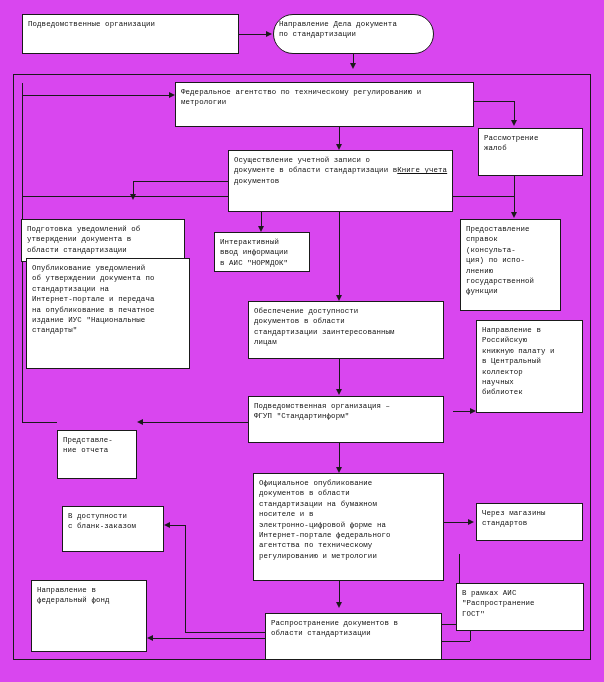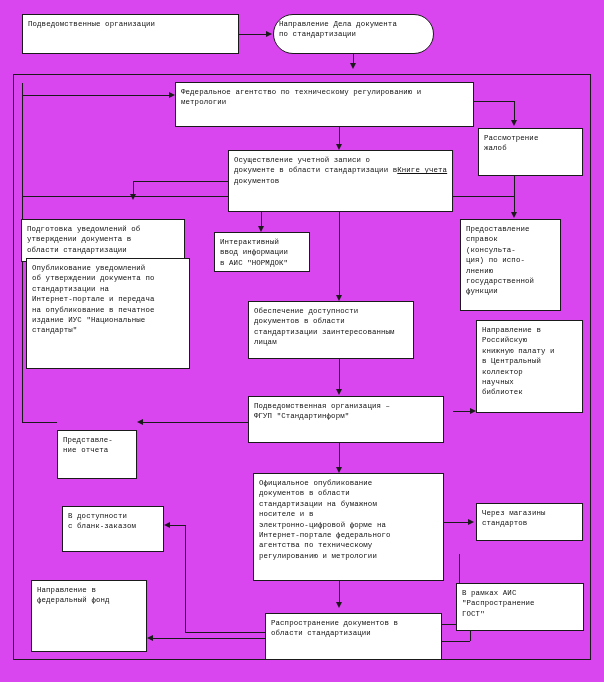--- a/index.html
+++ b/index.html
@@ -163,21 +163,21 @@
   <div class="box" style="left:26px; top:258px; width:164px; height:111px;">
     <span class="txt">Опубликование уведомлений
 об утверждении документа по
 стандартизации на
 Интернет-портале и передача
 на опубликование в печатное
 издание ИУС "Национальные
 стандарты"</span>
   </div>
 
-  <div class="box" style="left:248px; top:301px; width:166px; height:58px;">
+  <div class="box" style="left:248px; top:301px; width:196px; height:58px;">
     <span class="txt">Обеспечение доступности
 документов в области
 стандартизации заинтересованным
 лицам</span>
   </div>
 
   <div class="ln v" style="left:339px; top:359px; height:32px;"></div>
   <div class="arr down" style="left:335.5px; top:389px;"></div>
 
   <div class="box" style="left:476px; top:320px; width:107px; height:93px;">

